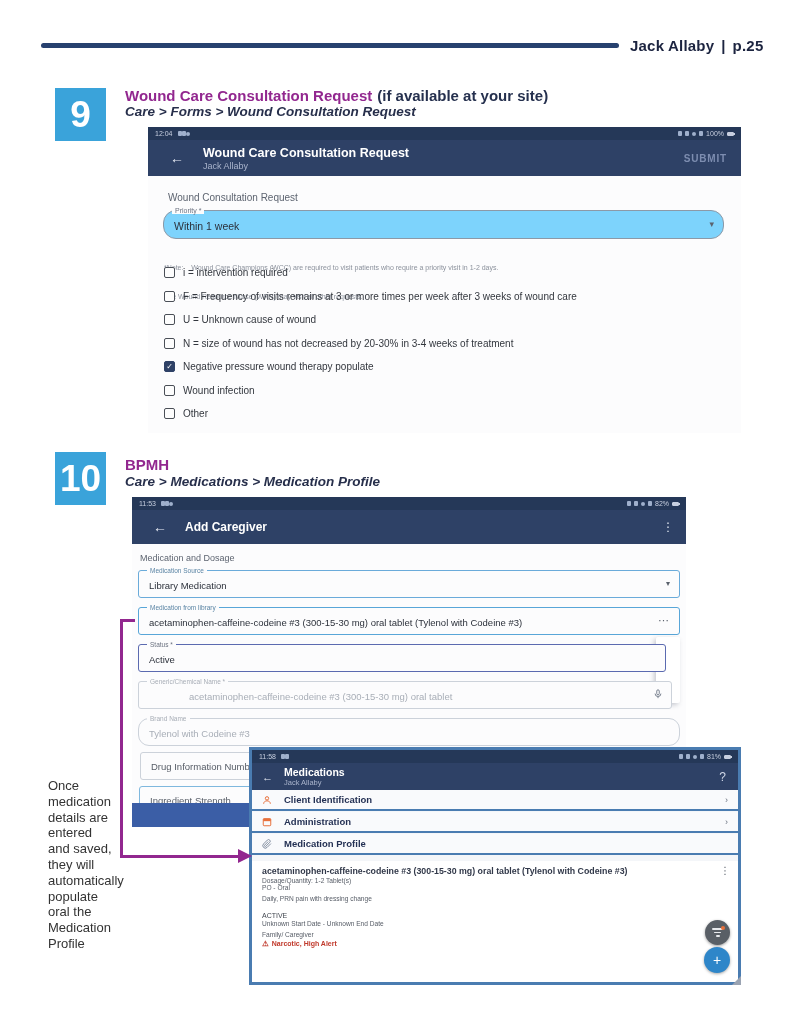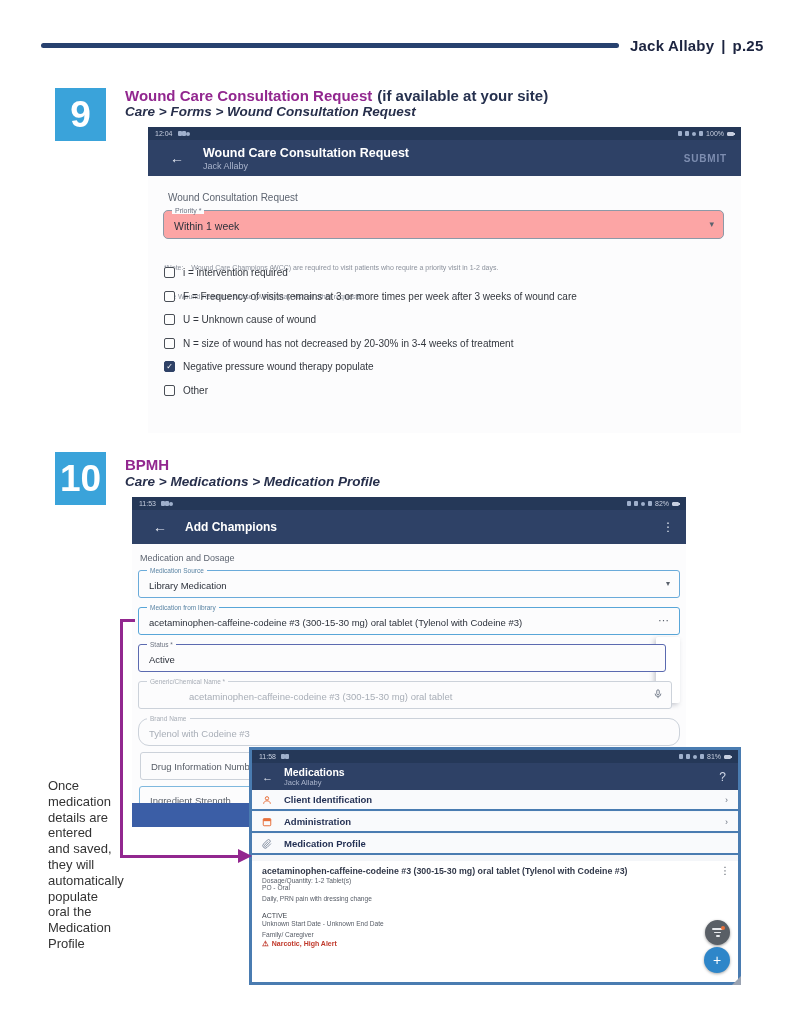--- a/index.html
+++ b/index.html
@@ -39,21 +39,21 @@
 
   
   .phone1 { position:absolute; left:148px; top:127px; width:593px; height:306px; background:#fcfcfd; }
   .phone1 .appbar { top:13px; height:36px; padding:0 14px 0 22px; }
   .phone1 .backarrow { margin-right:19px; }
   .phone1 .apptitle { font-size:12.5px; }
   .phone1 .appsub { font-size:9px; margin-top:1px; }
   .phone1 .submit { margin-left:auto; font-size:10px; letter-spacing:.8px; color:#7d8db0; font-weight:600; }
   .p1-formtitle { position:absolute; left:20px; top:65px; font-size:10px; color:#5d6470; }
   .p1-priority { position:absolute; left:15px; top:83px; width:561px; height:29px; border:1px solid #8c99a7;
-                 border-radius:5px; background:#fca5a5; }
+                 border-radius:13px; background:#7dd3fc; }
   .p1-priority .flabel { position:absolute; top:-4px; left:8px; font-size:7px; color:#6b7280; background:#fcfcfd; padding:0 3px; }
   .p1-priority .fvalue { position:absolute; left:10px; top:9px; font-size:10.5px; color:#2c313b; }
   .p1-priority .caret { position:absolute; right:9px; top:8px; font-size:9px; color:#5b626d; }
   .p1-note { position:absolute; left:16px; top:117px; font-size:7px; line-height:9.5px; color:#8b919c; white-space:pre; }
   .cb-list { position:absolute; left:16px; top:140px;text-align:right; }
   .cbrow { display:flex; align-items:center; margin-bottom:12.5px; height:11px; }
   .cb { width:11px; height:11px; border:1.6px solid #4a4f57; border-radius:2px; display:flex;
         align-items:center; justify-content:center; background:#fdfdfd; }
   .cb.checked { background:#2e4166; border-color:#2e4166; color:#fff; font-size:8px; line-height:8px; }
   .cb .tick { color:#fff; font-size:8px; }
@@ -196,20 +196,24 @@
         <span class="cblbl">N = size of wound has not decreased by 20-30% in 3-4 weeks of treatment</span>
       </div>
       <div class="cbrow">
         <span class="cb checked">
             <span class="tick">✓</span>
           </span>
         <span class="cblbl">Negative pressure wound therapy populate</span>
       </div>
       <div class="cbrow">
         <span class="cb"></span>
+        <span class="cblbl">Wound infection</span>
+      </div>
+      <div class="cbrow">
+        <span class="cb"></span>
         <span class="cblbl">Other</span>
       </div>
     </div>
   </div>
 
   <div class="badge b10">10</div>
   <div class="sec-title t10">
     <span class="purple">BPMH</span>
   </div>
   <div class="crumb c10">Care &gt; Medications &gt; Medication Profile</div>
@@ -224,21 +228,21 @@
         <span class="sb-ic"></span>
         <span class="sb-ic"></span>
         <span class="sb-ic round"></span>
         <span class="sb-ic"></span>
         <span>82%</span>
         <span class="batt"></span>
       </span>
     </div>
     <div class="appbar">
       <span class="backarrow">←</span>
-      <span class="apptitle">Add Champions</span>
+      <span class="apptitle">Add Caregiver</span>
       <span class="kebab">⋮</span>
     </div>
     <div class="p2-group">Medication and Dosage</div>
 
     <div class="fld f1">
       <span class="flabel">Medication Source</span>
       <span class="fvalue">Library Medication</span>
       <span class="caret">▾</span>
     </div>
     <div class="fld f2">

